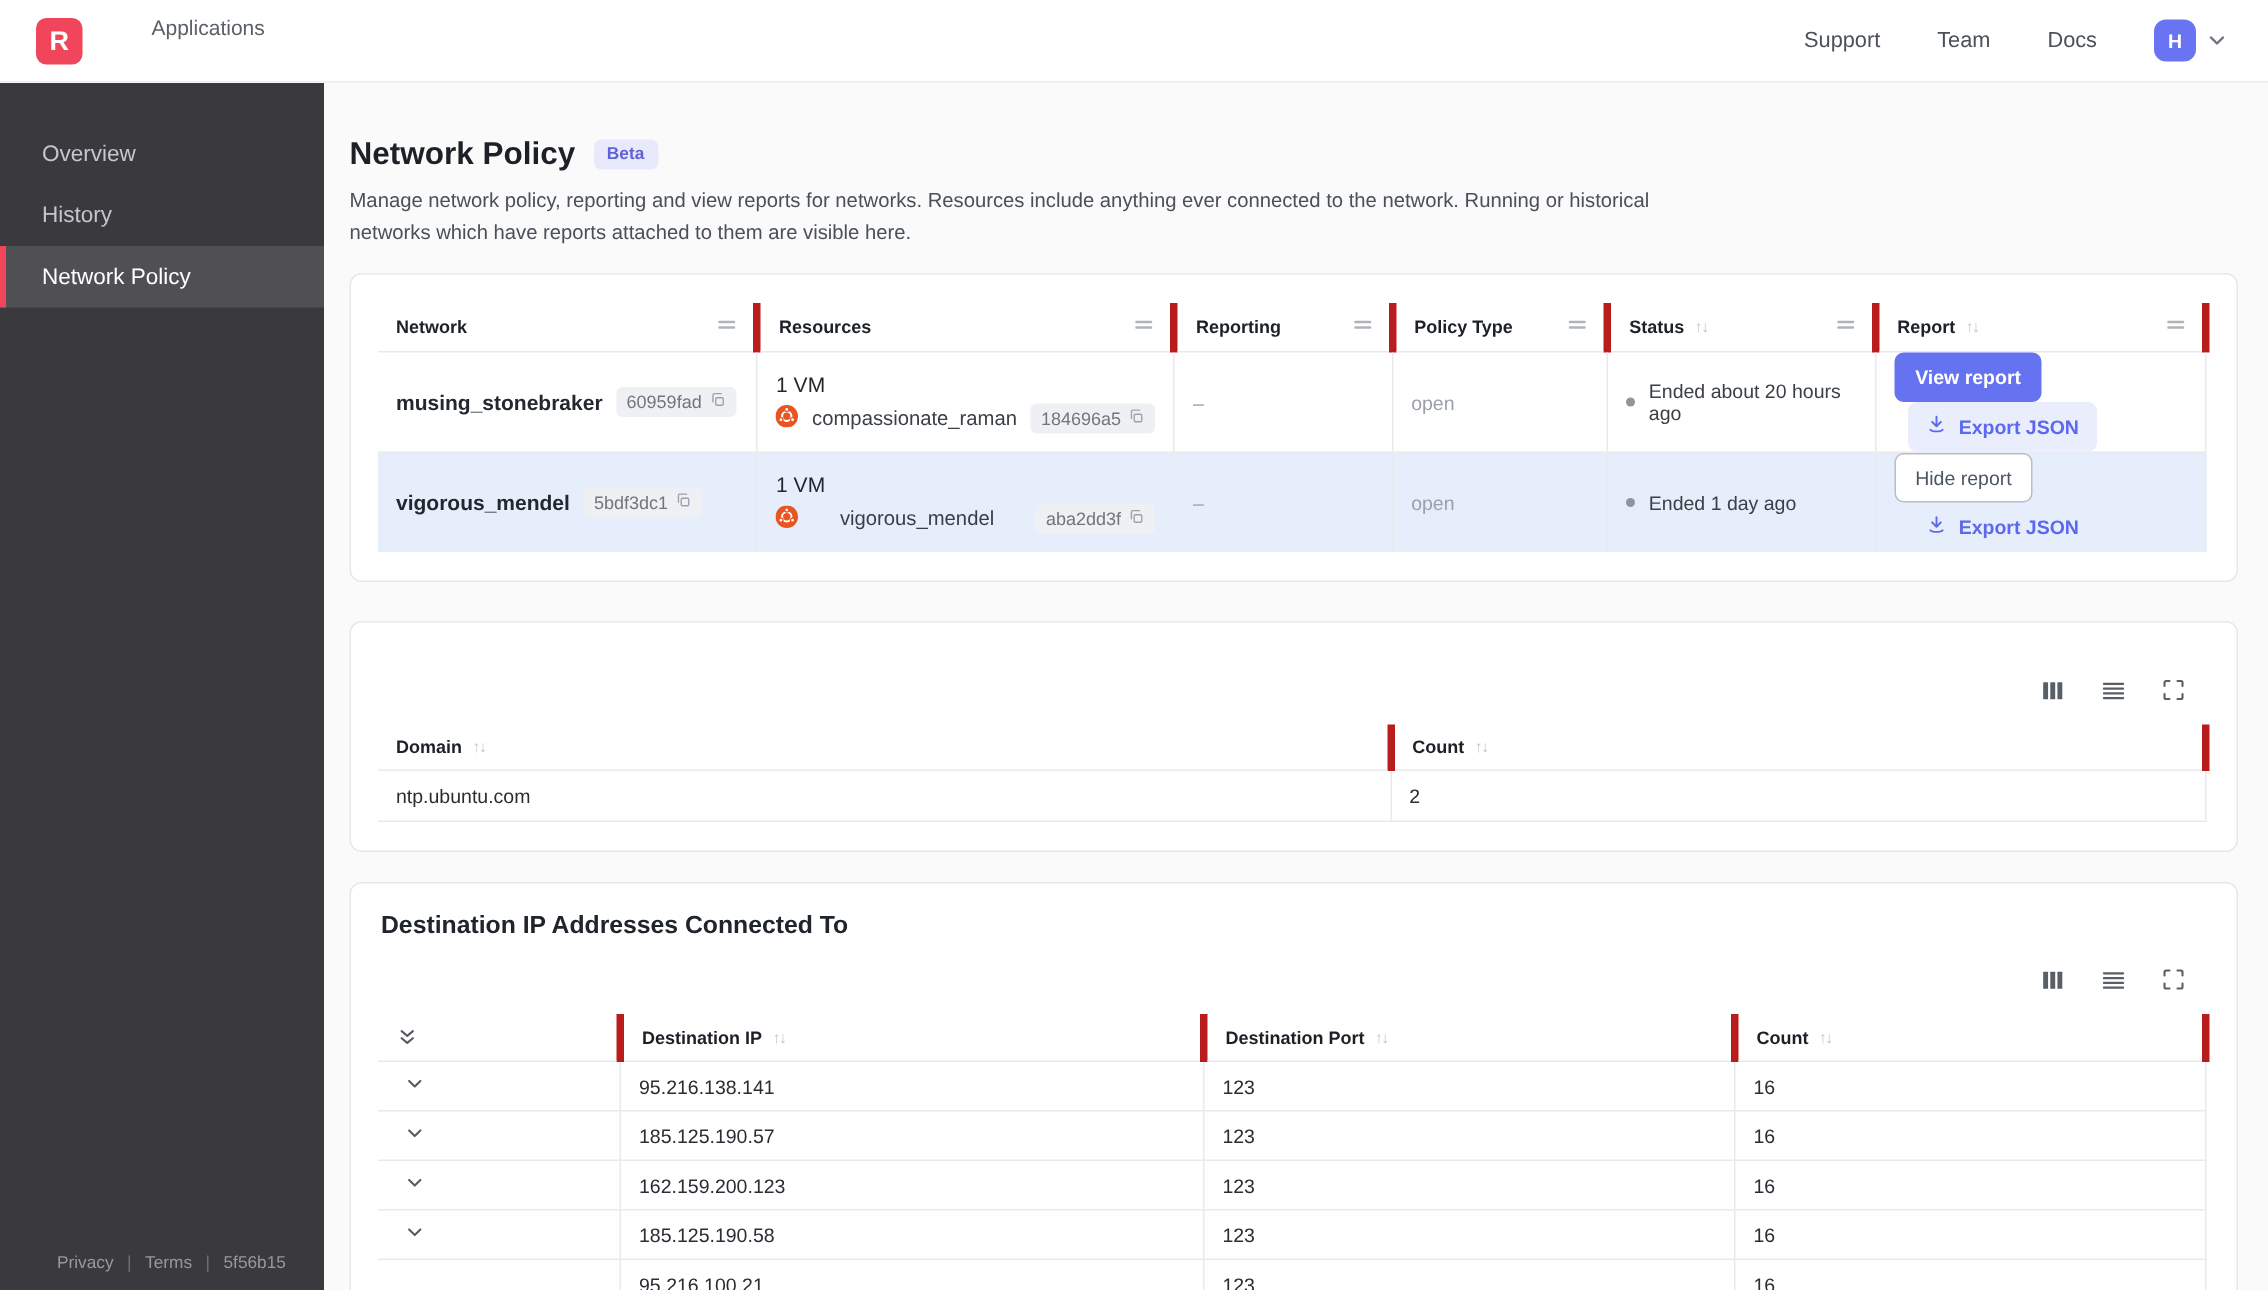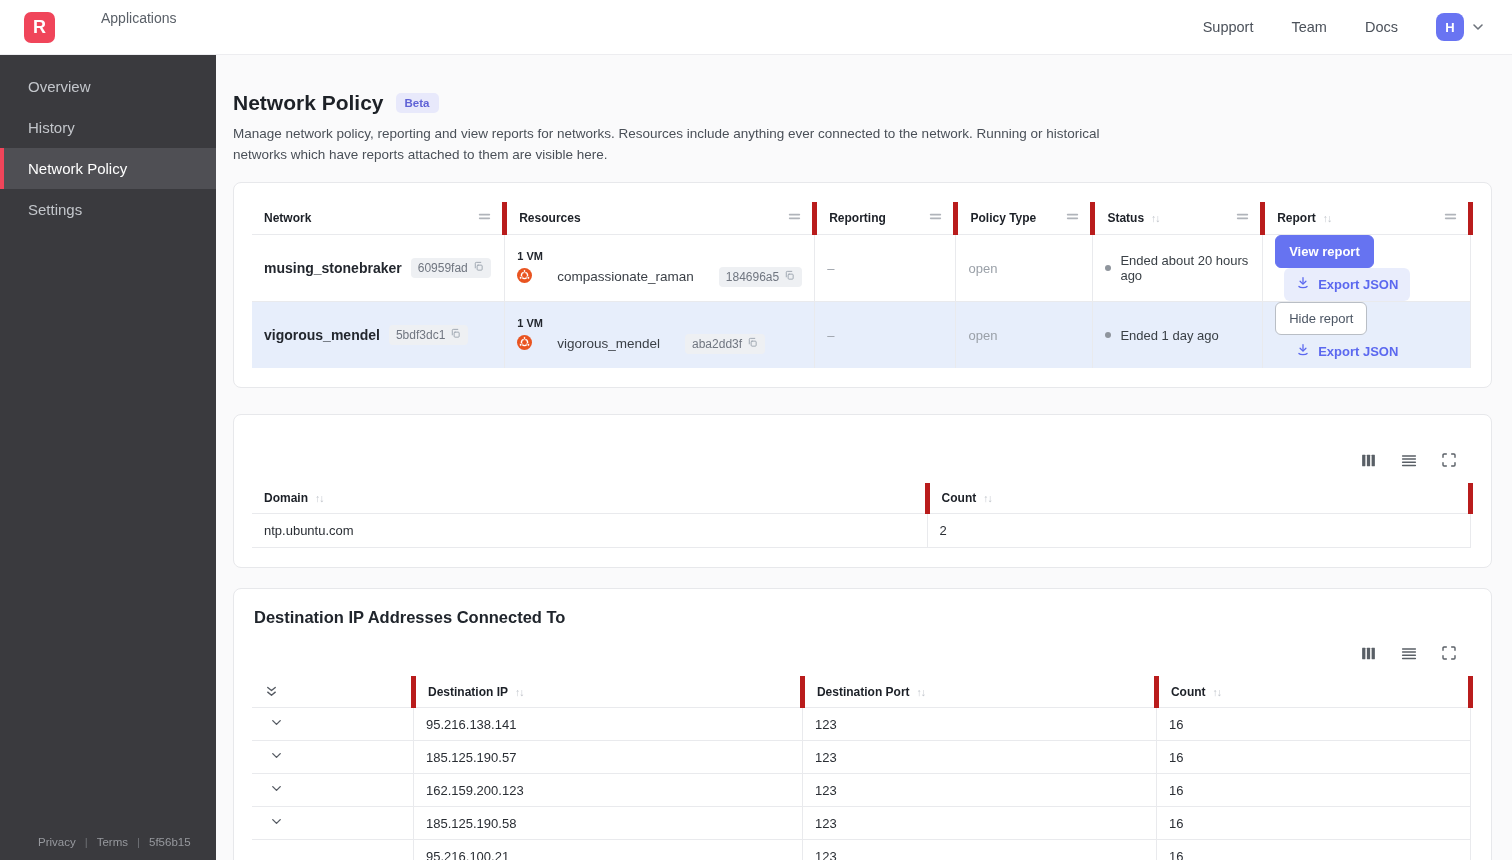--- a/index.html
+++ b/index.html
@@ -11,21 +11,21 @@
   .nav-tabs { display:flex; height:71px; margin-left:40px; gap:34px; }
   .nav-tab { display:flex; align-items:center; height:55px; padding:0 6px; font-size:14px; color:#5a6068; border-bottom:3px solid transparent; cursor:pointer; }
   .nav-tab.active { color:#24292f; font-weight:700; border-bottom-color:#6f76f0; }
   .nav-right { margin-left:auto; display:flex; align-items:center; gap:38px; padding-right:26px; }
   .nav-link { font-size:14.5px; color:#4b515a; cursor:pointer; }
   .avatar-wrap { display:flex; align-items:center; gap:6px; cursor:pointer; }
   .avatar { width:28px; height:28px; border-radius:8px; background:#6974f2; color:#fff; font-size:13px; font-weight:600; display:flex; align-items:center; justify-content:center; }
 
   
   .sidebar { position:fixed; top:55px; left:0; bottom:0; width:216px; background:#3a3a3e; }
-  .side-nav { padding-top:11px; }
+  .side-nav { padding-top:27px; }
   .side-item { height:41px; display:flex; align-items:center; padding-left:24px; font-size:15px; color:#c3c6cb; border-left:4px solid transparent; cursor:pointer; }
   .side-item.active { background:#4f4f54; color:#fff; border-left-color:#f0455a; }
   .side-footer { position:absolute; bottom:12px; left:0; width:100%; padding-left:38px; font-size:11.5px; color:#97999e; display:flex; align-items:center; gap:9px; }
   .side-footer .sep { color:#6f7176; }
   .side-footer .flink { cursor:pointer; }
 
   
   .main { position:absolute; top:55px; left:216px; width:1296px; height:805px; background:#fafafb; overflow:hidden; padding:36px 20px 0 17px; }
   .title-row { display:flex; align-items:center; gap:12px; }
   .page-title { font-size:21px; font-weight:700; color:#1d2127; }
@@ -47,22 +47,22 @@
   .thf { display:flex; align-items:center; gap:7px; padding:0 10px 0 12px; }
   .sp { flex:1; }
   .sort { font-size:10.5px; color:#c3c7cd; letter-spacing:-1px; white-space:nowrap; cursor:pointer; }
 
   .net-table th { height:33px; }
   .net-table td { height:55px; padding:0 12px; }
   .net-table tr.selected td { background:#e7eefb; }
   .cell-flex { display:flex; align-items:center; gap:9px; }
   .net-name { font-weight:700; font-size:14px; color:#23272e; }
   .hash-badge { background:#eef0f3; color:#707680; font-size:12px; padding:3px 7px; border-radius:4px; display:inline-flex; align-items:center; gap:5px; cursor:pointer; white-space:nowrap; }
-  .res-line1 { font-weight:700; font-size:11px; color:#23272e; margin-bottom:5px; }
-  .res-line2 { display:flex; align-items:center; gap:25px; font-size:13.5px; color:#3a3f46; }
+  .res-line1 { font-weight:400; font-size:14px; color:#23272e; margin-bottom:5px; }
+  .res-line2 { display:flex; align-items:center; gap:9px; font-size:13.5px; color:#3a3f46;justify-content:space-between; }
   .muted { color:#9aa0a8; }
   .status-flex { display:flex; align-items:center; gap:9px; color:#3a4046; font-size:13px; }
   .dot { width:6px; height:6px; border-radius:50%; background:#8f959d; flex:none; }
   .report-btn { font-family:inherit; font-size:13px; font-weight:600; color:#fff; background:#6673f1; border:1px solid #6673f1; border-radius:6px; padding:8px 13px; cursor:pointer; }
   .report-btn.outline { background:#fff; border:1px solid #b9bec5; color:#4b5563; font-weight:400; }
   .export-btn { font-family:inherit; font-size:13px; font-weight:600; color:#5b68ef; background:#e9edfc; border:none; border-radius:6px; padding:8px 12px; margin-left:9px; cursor:pointer; display:inline-flex; align-items:center; gap:8px; }
   tr.selected .export-btn { background:transparent; }
 
   .flat-table th { height:30px; }
   .flat-table td { height:34px; padding:0 12px; }
@@ -102,23 +102,20 @@
       </div>
 
       <div class="side-item">
         <span>History</span>
       </div>
 
       <div class="side-item active">
         <span>Network Policy</span>
       </div>
 
-      <div class="side-item">
-        <span>Settings</span>
-      </div>
     </div>
   <div class="side-footer">
     <span class="flink">Privacy</span>
     <span class="sep">|</span>
     <span class="flink">Terms</span>
     <span class="sep">|</span>
     <span>5f56b15</span>
   </div>
 </div>
 

